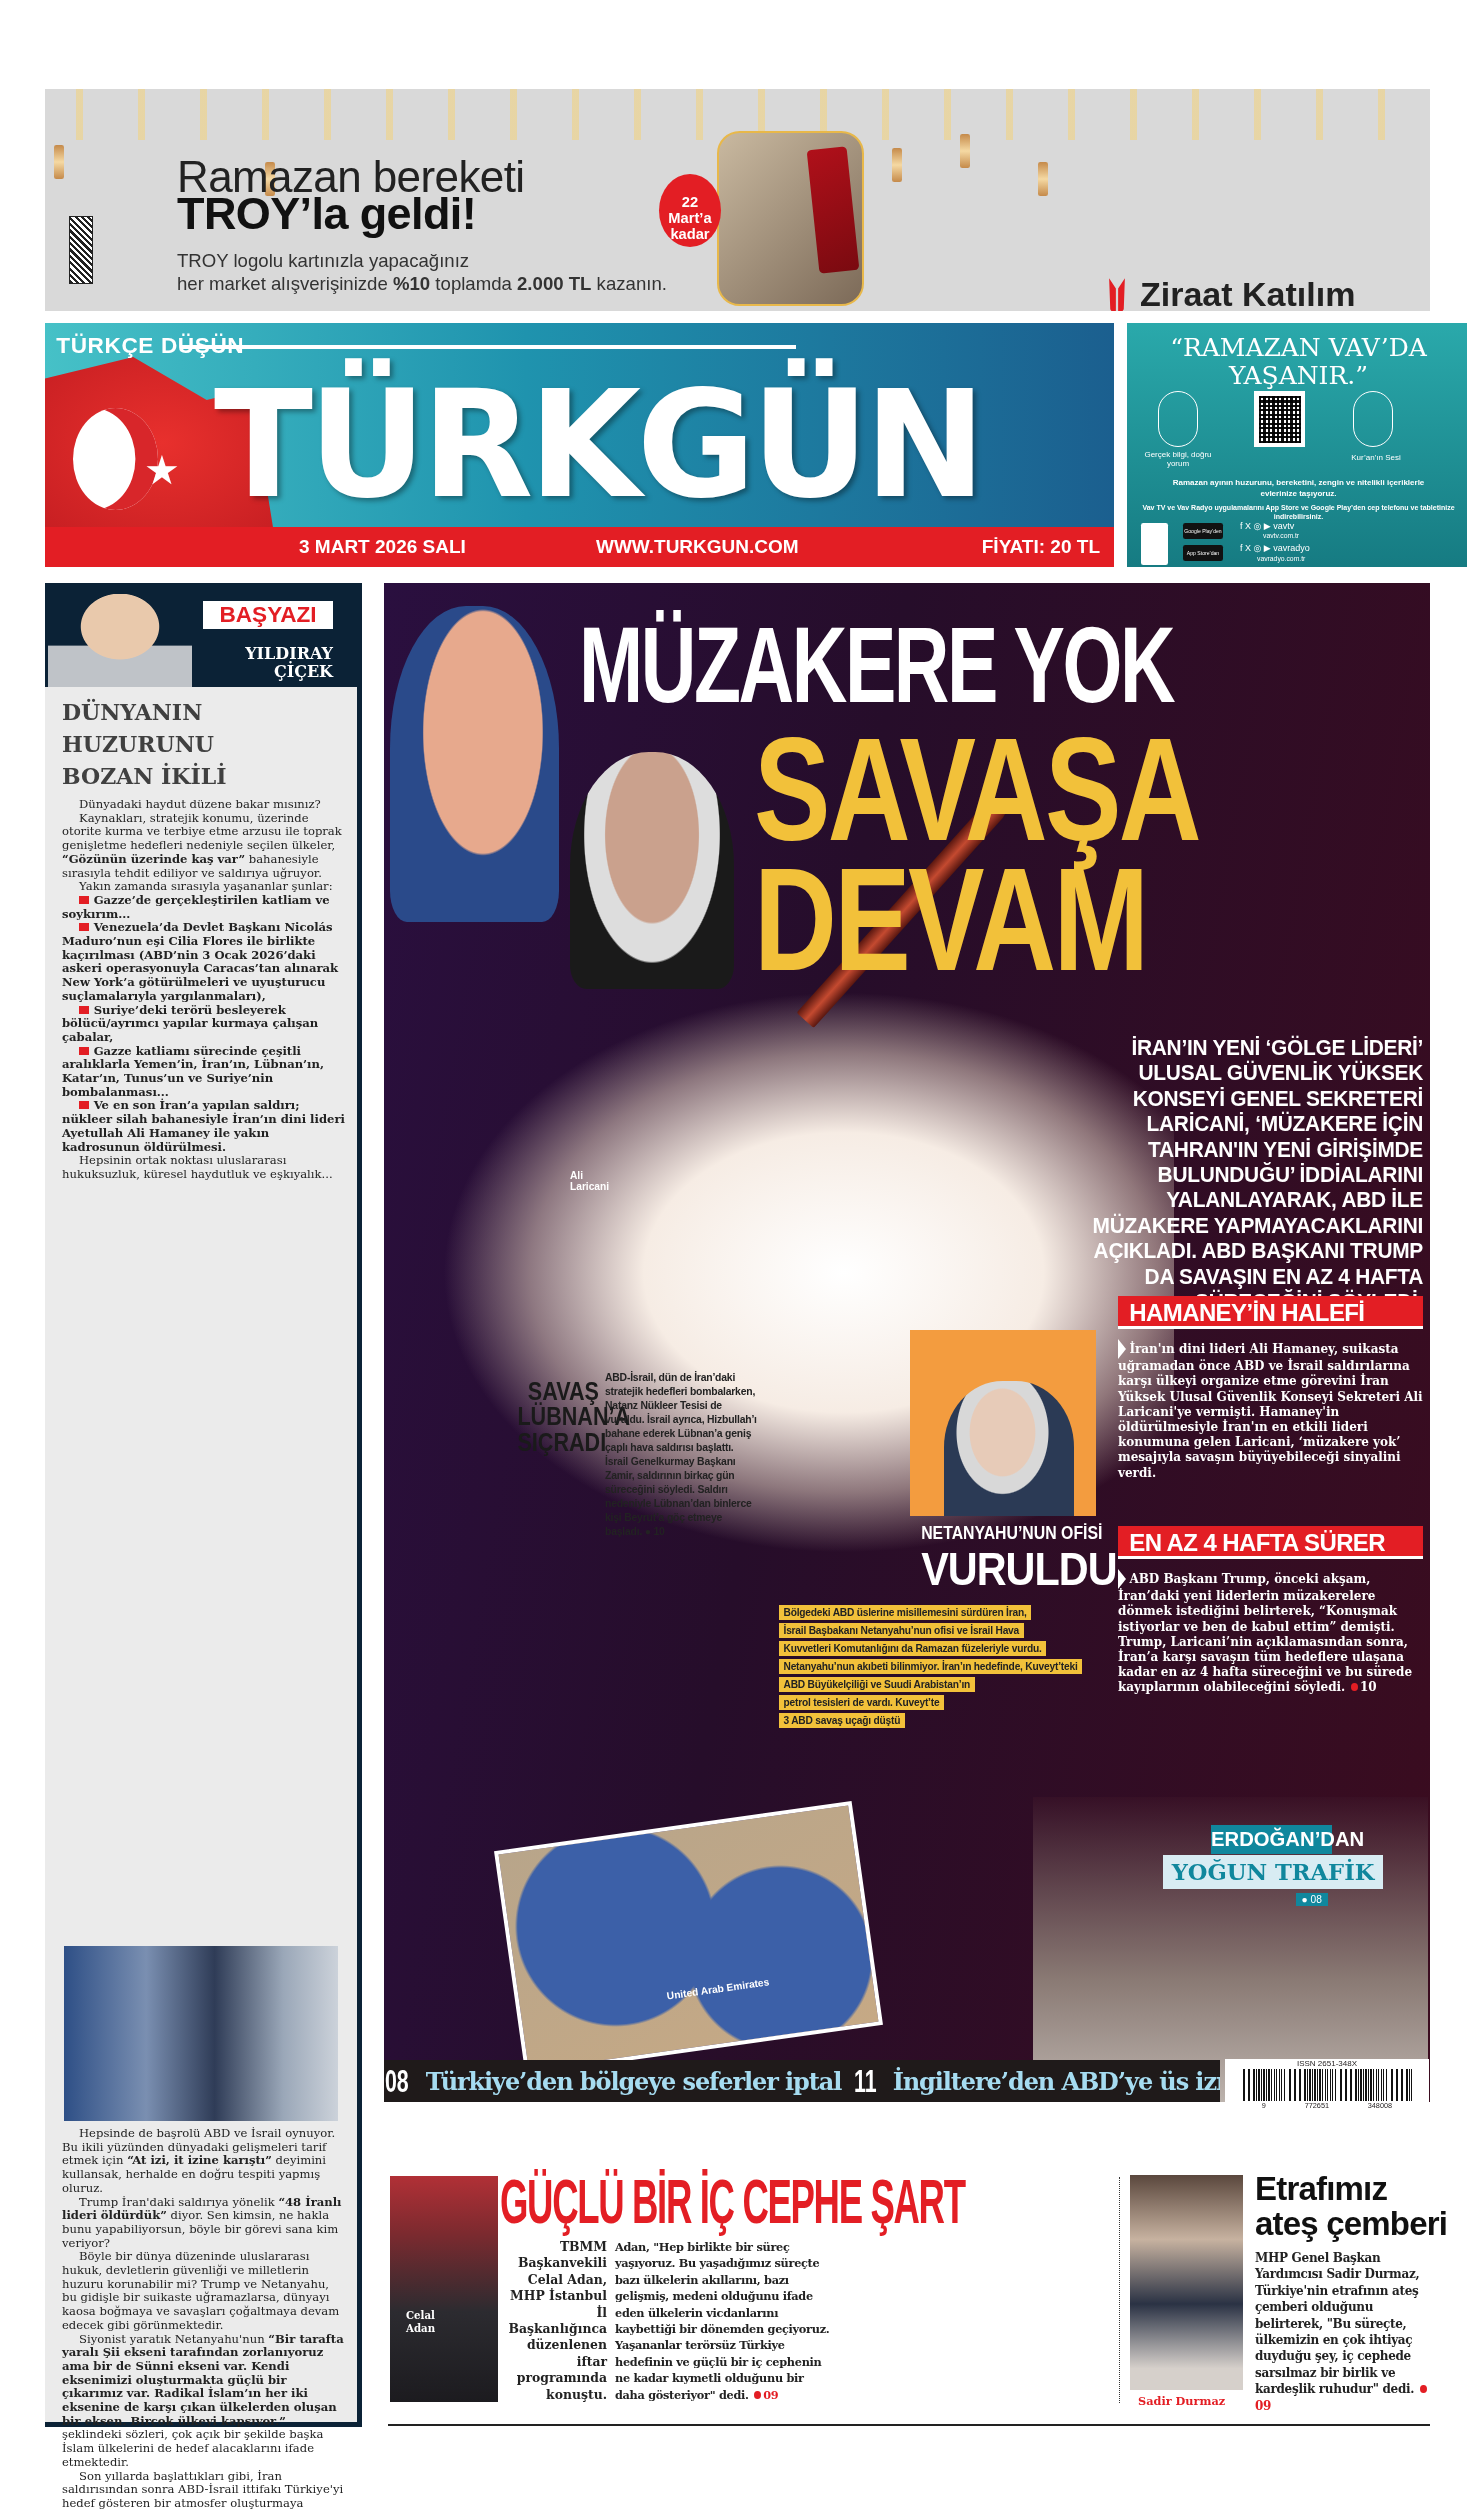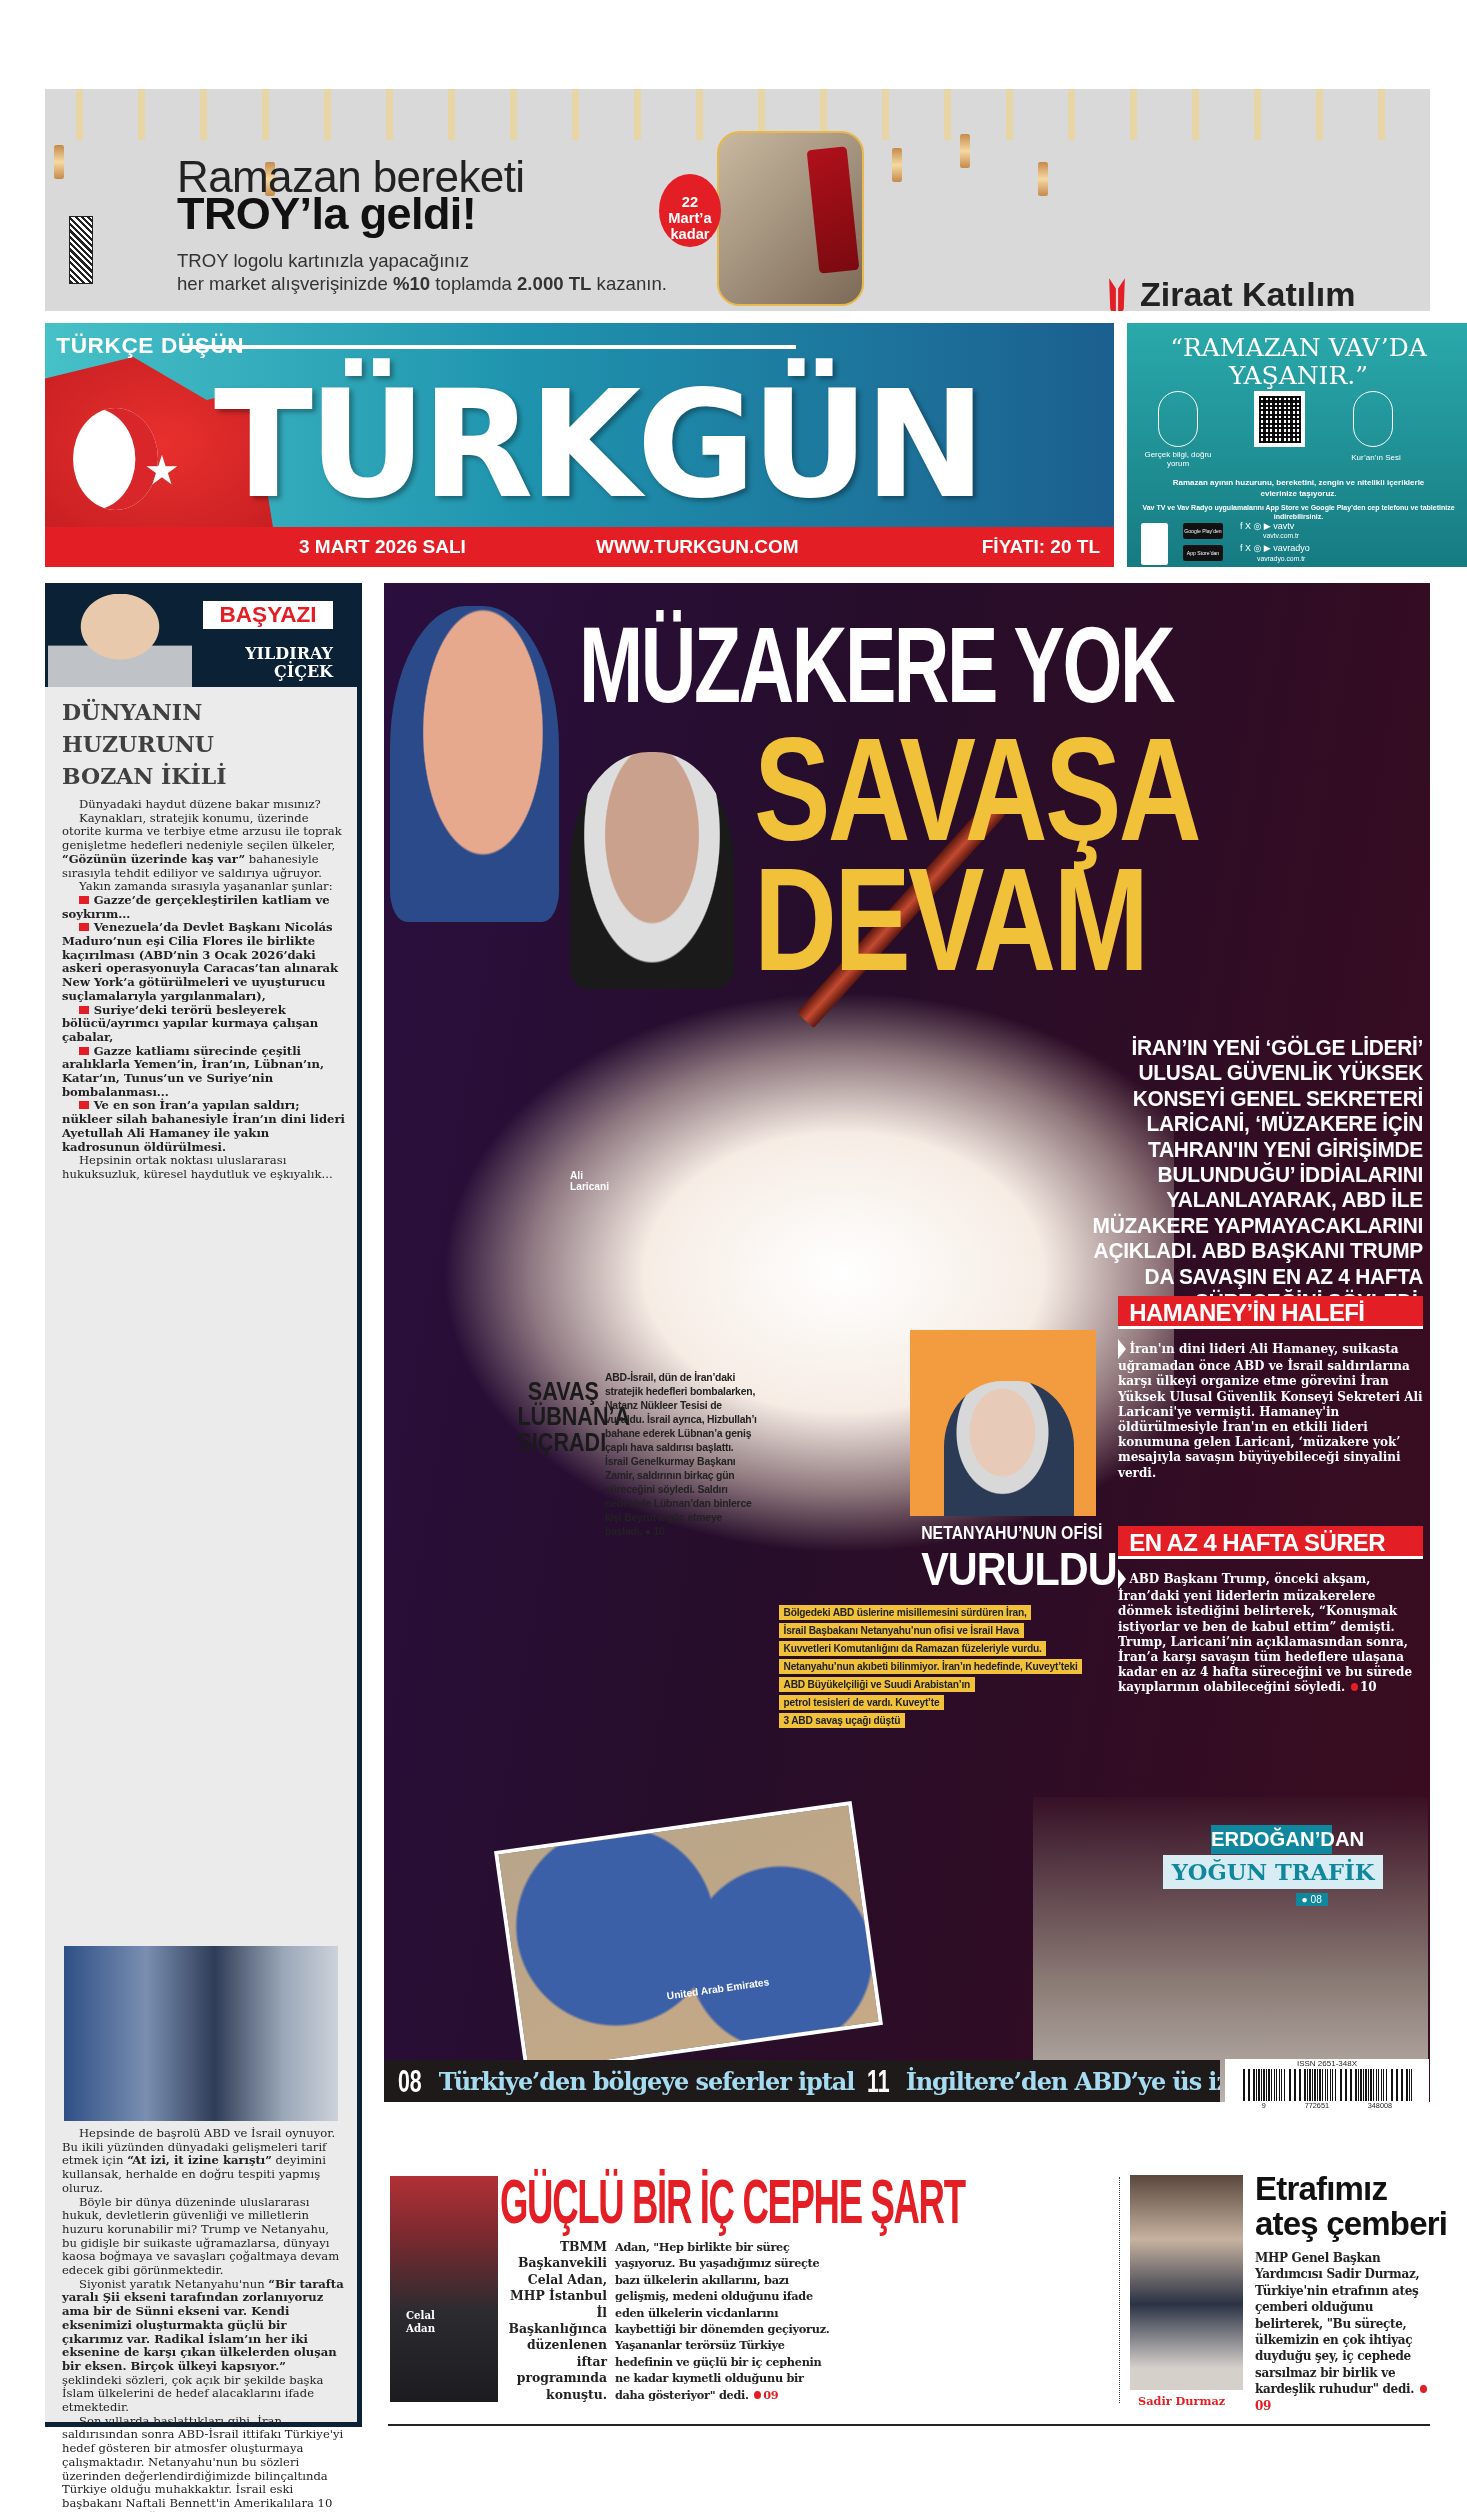--- a/index.html
+++ b/index.html
@@ -80,21 +80,21 @@
 #main .netv{left:526px;top:960px;width:186px;text-align:center;font-size:47px;font-weight:900;color:#fff;letter-spacing:-1.1px;line-height:51px;transform:scaleX(.88);transform-origin:center top}
 #main .yellow{left:395px;top:1021px;width:322px;text-align:left}
 #main .yellow span{background:#f2c13a;color:#222;font-size:10.2px;font-weight:bold;line-height:18px;padding:1.7px 4.5px;box-decoration-break:clone;-webkit-box-decoration-break:clone;letter-spacing:-0.2px}
 #main .hurmuz{left:347px;top:1129px;width:124px;height:141px;background:#e31e24;clip-path:polygon(50% 0,62% 8%,78% 5%,82% 20%,97% 28%,90% 45%,100% 58%,88% 70%,92% 88%,75% 92%,65% 100%,50% 94%,35% 100%,25% 92%,8% 88%,12% 70%,0 58%,10% 45%,3% 28%,18% 20%,22% 5%,38% 8%);color:#fff;text-align:center;font-weight:900;font-size:19px;line-height:21.5px;padding-top:22.6px}
 #main .map{left:124px;top:1242px;width:361px;height:226px;transform:rotate(-8deg);background:radial-gradient(circle at 30% 40%,#3c60a8 0 35%,transparent 36%),radial-gradient(circle at 75% 65%,#3c60a8 0 30%,transparent 31%),linear-gradient(160deg,#b8a58a,#c6a985);border:4.5px solid #fff}
 #main .rubble{left:649px;top:1214px;width:395px;height:305px;background:linear-gradient(180deg,rgba(60,20,40,.5),#8a7a74 60%,#bcb3ad)}
 .tealkicker{background:#10879d;color:#fff;font-weight:900;text-align:center}
 #main .erd1{left:827px;top:1242px;width:121px;height:29px;font-size:20.3px;line-height:29px}
 #main .erd2{left:779px;top:1272px;width:220px;height:34px;background:#d8ecf3;color:#10879d;font-family:"DejaVu Serif",serif;font-size:22.6px;font-weight:900;text-align:center;line-height:34px}
 #main .erdref{left:912px;top:1310px;font-size:10.2px;font-weight:normal;color:#fff;background:#10879d;padding:1.1px 5.6px}
-#bar{left:384px;top:2060px;width:836px;height:42px;background:#1f1a1a;display:flex;align-items:center;padding-left:14px;gap:6.8px;overflow:hidden}
+#bar{left:384px;top:2060px;width:836px;height:42px;background:#1f1a1a;display:flex;align-items:center;padding-left:1px;gap:6.8px;overflow:hidden}
 #bar .n{font-size:30.5px;font-weight:900;color:#fff;transform:scaleX(.7);transform-origin:left center;width:34px}
 #bar .t{font-family:"DejaVu Serif",serif;font-weight:bold;color:#a6dcf1;font-size:24px;letter-spacing:-1.1px;white-space:nowrap}
 #issn{left:1225px;top:2059px;width:204px;height:55px;background:#fff;text-align:center;font-size:8px}
 #issn .bars{width:169px;height:32px;margin:1.1px auto 0;background:repeating-linear-gradient(90deg,#111 0 1.7px,#fff 1.7px 2.8px,#111 2.8px 3.4px,#fff 3.4px 5.1px)}
 #issn .num{font-size:7.3px;display:flex;justify-content:space-around;width:169px;margin:auto}
 
 
 #b1pic{left:390px;top:2176px;width:108px;height:226px;background:linear-gradient(180deg,#b13036 0,#7d2a2f 25%,#2c2b30 60%,#1c1b1f)}
 #b1pic .cap{position:absolute;left:16px;top:133px;font-family:"DejaVu Serif",serif;font-weight:bold;color:#fff;font-size:10.2px;line-height:13px}
 #b1title{left:500px;top:2170px;font-size:63px;font-weight:900;color:#e31e24;letter-spacing:-2.3px;line-height:62px;transform:scaleX(.58);transform-origin:left top;white-space:nowrap}
@@ -188,20 +188,21 @@
     <p><span class="bullet"></span><b>Gazze’de gerçekleştirilen katliam ve soykırım...</b></p>
     <p><span class="bullet"></span><b>Venezuela’da Devlet Başkanı Nicolás Maduro’nun eşi Cilia Flores ile birlikte kaçırılması (ABD’nin 3 Ocak 2026’daki askeri operasyonuyla Caracas’tan alınarak New York’a götürülmeleri ve uyuşturucu suçlamalarıyla yargılanmaları),</b></p>
     <p><span class="bullet"></span><b>Suriye’deki terörü besleyerek bölücü/ayrımcı yapılar kurmaya çalışan çabalar,</b></p>
     <p><span class="bullet"></span><b>Gazze katliamı sürecinde çeşitli aralıklarla Yemen’in, İran’ın, Lübnan’ın, Katar’ın, Tunus’un ve Suriye’nin bombalanması...</b></p>
     <p><span class="bullet"></span><b>Ve en son İran’a yapılan saldırı; nükleer silah bahanesiyle İran’ın dini lideri Ayetullah Ali Hamaney ile yakın kadrosunun öldürülmesi.</b></p>
     <p>Hepsinin ortak noktası uluslararası hukuksuzluk, küresel haydutluk ve eşkıyalık...</p>
   </div>
   <div class="abs pic"></div>
   <div class="abs body body2">
     <p><span>Hepsinde de başrolü ABD ve İsrail oynuyor. Bu ikili yüzünden dünyadaki gelişmeleri tarif etmek için </span><b>“At izi, it izine karıştı”</b><span> deyimini kullansak, herhalde en doğru tespiti yapmış oluruz.</span></p>
+    <p><span>Trump İran'daki saldırıya yönelik </span><b>“48 İranlı lideri öldürdük”</b><span> diyor. Sen kimsin, ne hakla bunu yapabiliyorsun, böyle bir görevi sana kim veriyor?</span></p>
     <p>Böyle bir dünya düzeninde uluslararası hukuk, devletlerin güvenliği ve milletlerin huzuru korunabilir mi? Trump ve Netanyahu, bu gidişle bir suikaste uğramazlarsa, dünyayı kaosa boğmaya ve savaşları çoğaltmaya devam edecek gibi görünmektedir.</p>
     <p><span>Siyonist yaratık Netanyahu'nun </span><b>“Bir tarafta yaralı Şii ekseni tarafından zorlanıyoruz ama bir de Sünni ekseni var. Kendi eksenimizi oluşturmakta güçlü bir çıkarımız var. Radikal İslam’ın her iki eksenine de karşı çıkan ülkelerden oluşan bir eksen. Birçok ülkeyi kapsıyor.”</b><span> şeklindeki sözleri, çok açık bir şekilde başka İslam ülkelerini de hedef alacaklarını ifade etmektedir.</span></p>
     <p><span>Son yıllarda başlattıkları gibi, İran saldırısından sonra ABD-İsrail ittifakı Türkiye'yi hedef gösteren bir atmosfer oluşturmaya çalışmaktadır. Netanyahu'nun bu sözleri üzerinden değerlendirdiğimizde bilinçaltında Türkiye olduğu muhakkaktır. İsrail eski başbakanı Naftali Bennett'in Amerikalılara 10 gün önce yaptığı konuşmada </span></p>
   </div>
 </div>
 
 <div id="main" class="abs">
   <div class="abs purple"></div>
   <div class="abs smoke"></div>
   <div class="abs trump"></div>

